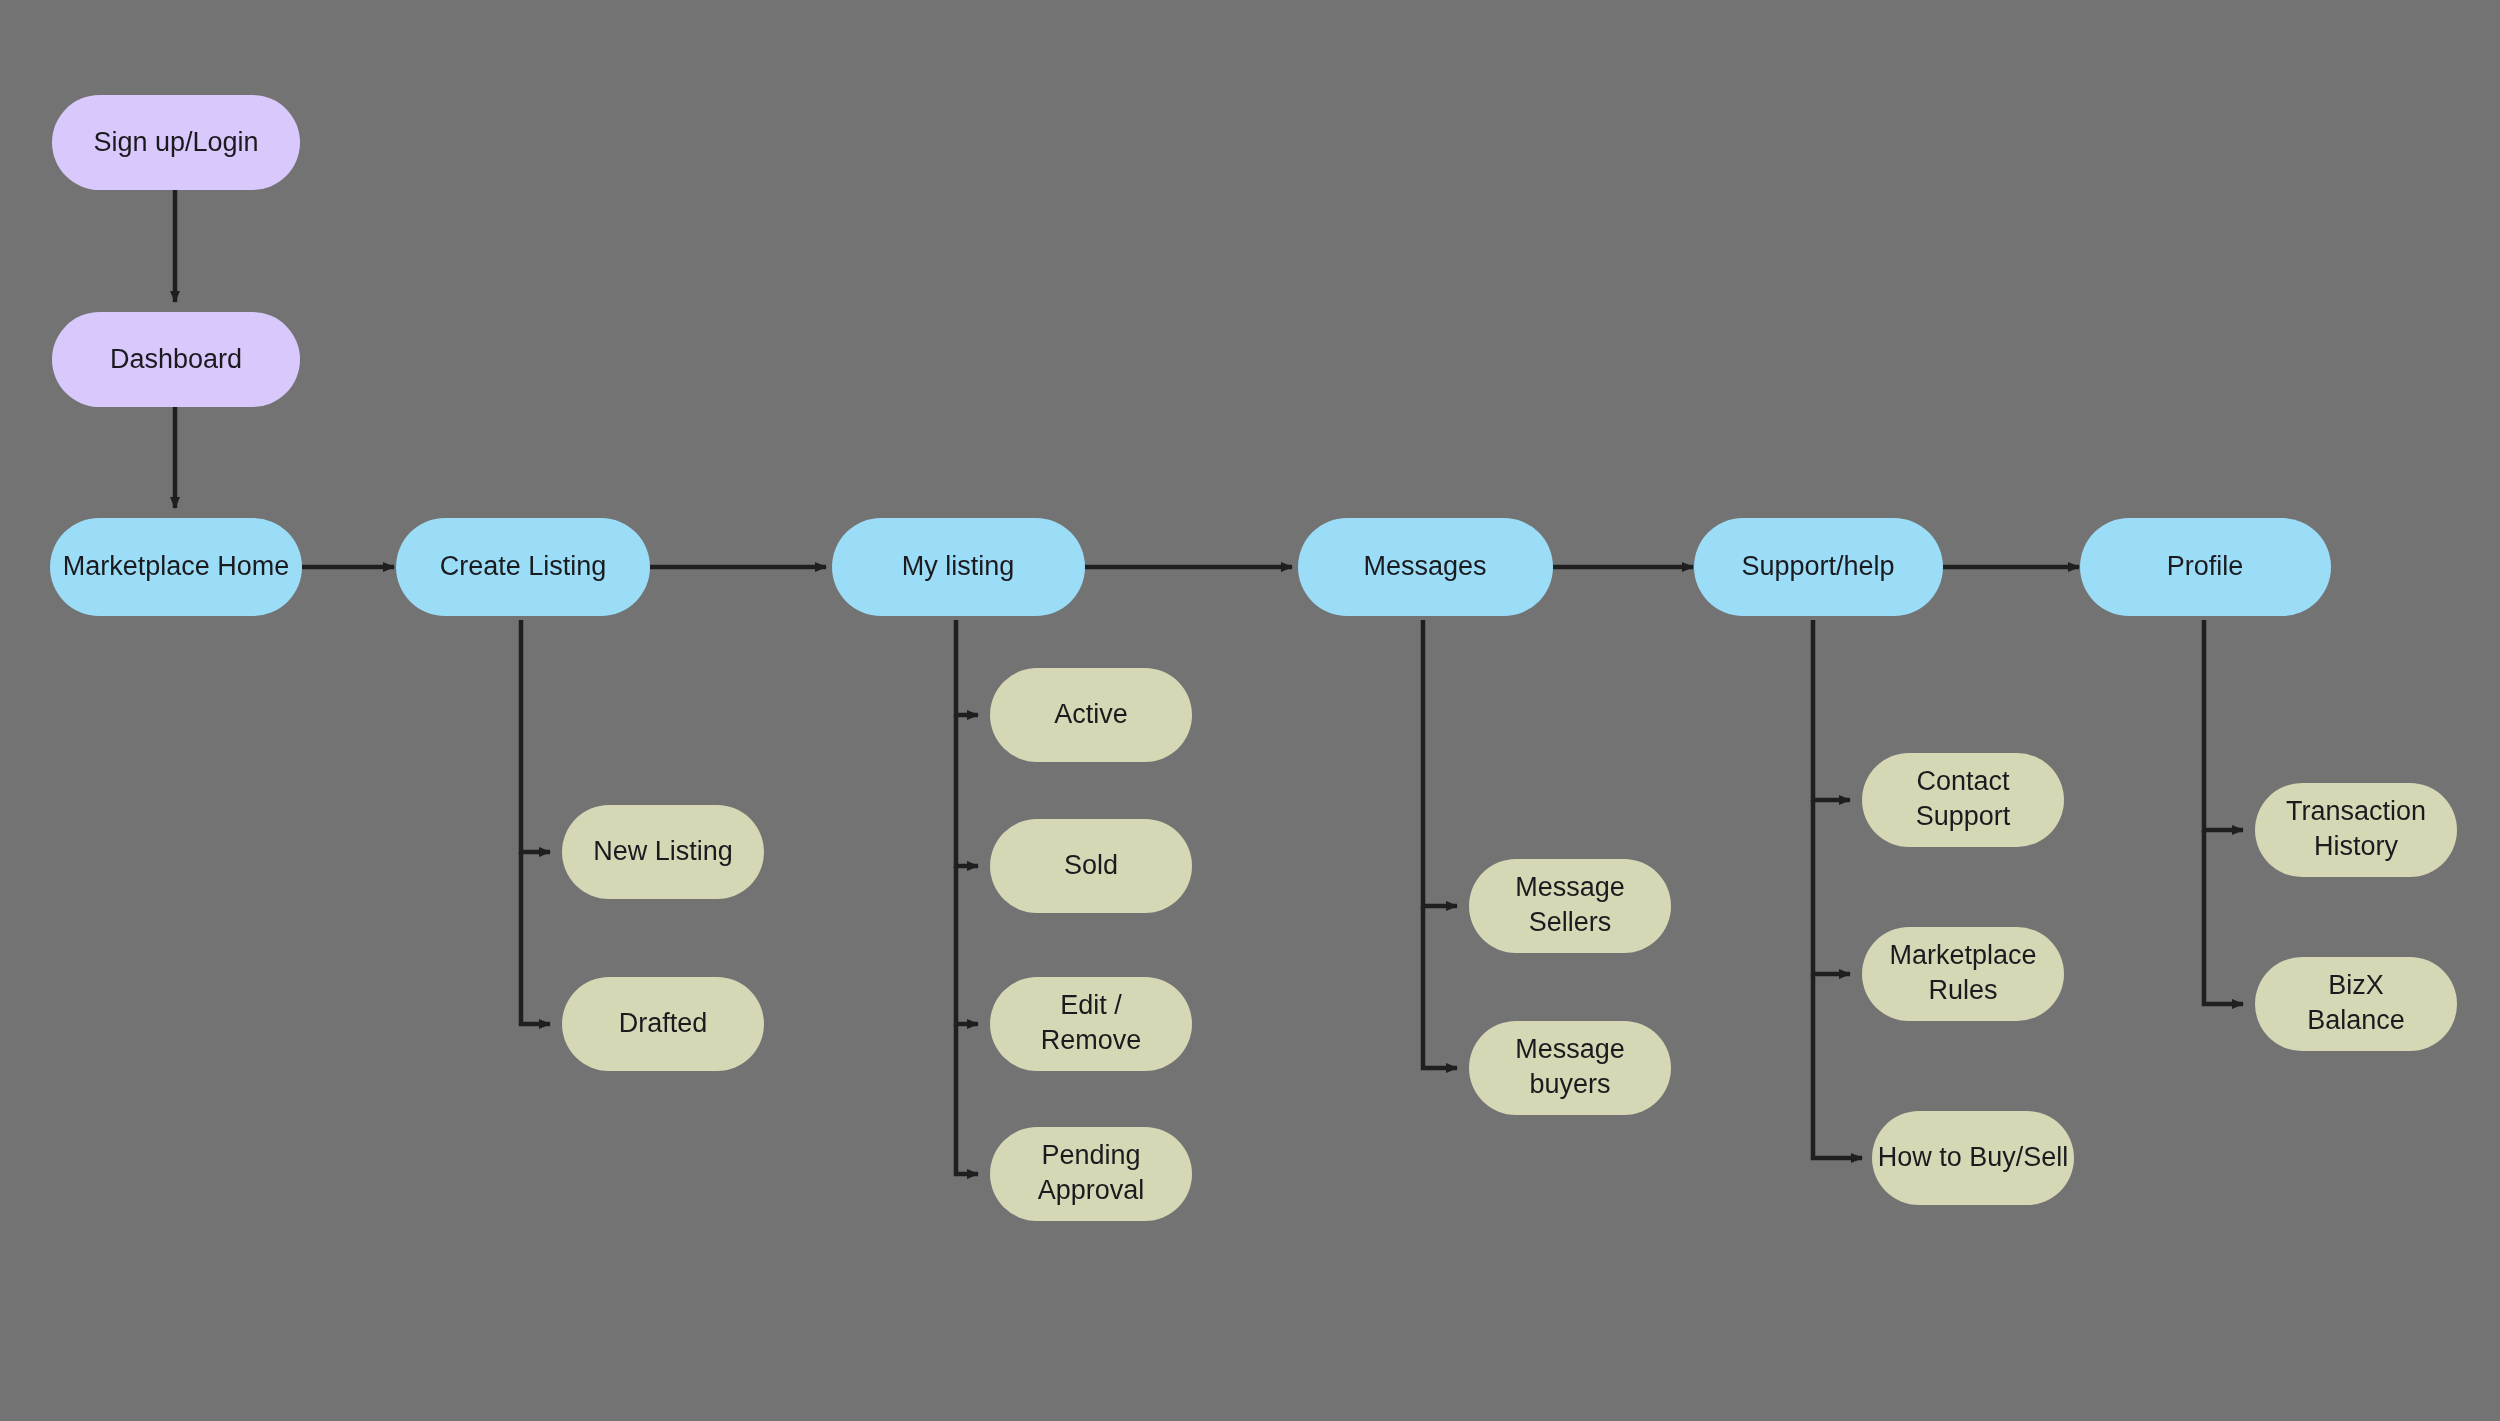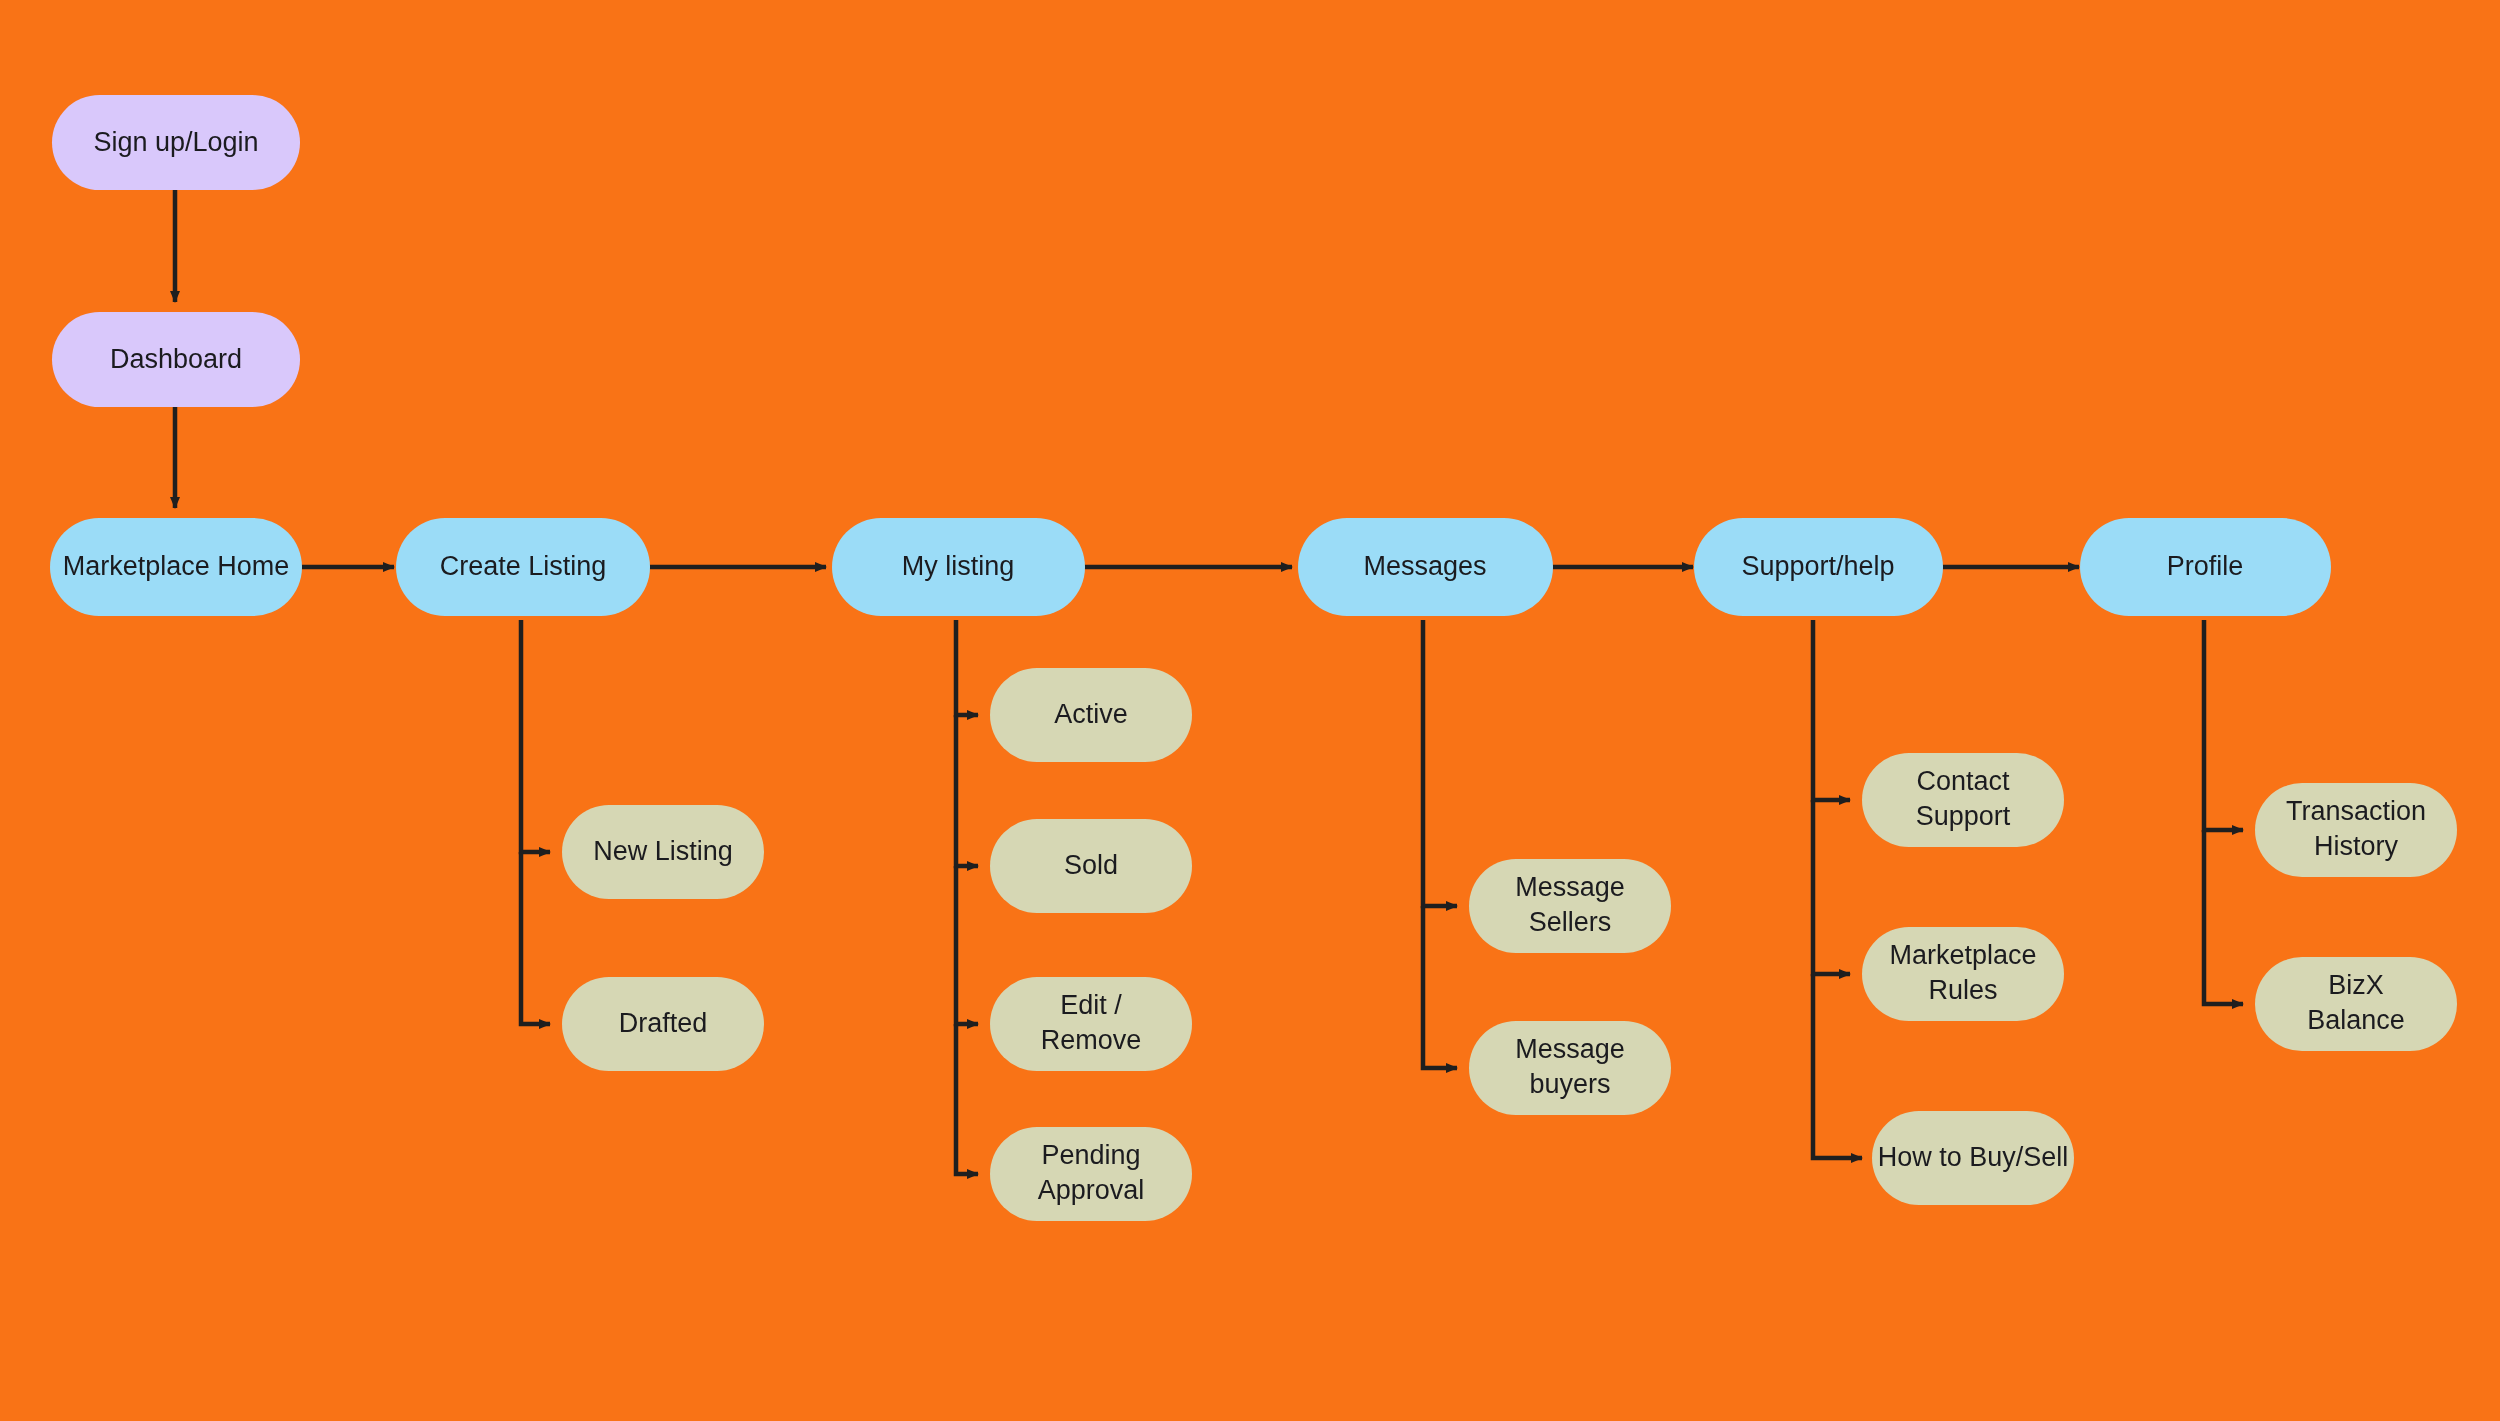--- a/index.html
+++ b/index.html
@@ -48,21 +48,21 @@
     stroke-linejoin: miter;
   }
   .arrow-head {
     fill: #1f1f1f;
     stroke: none;
   }
 </style>
 </head>
 <body style="background: rgb(250, 250, 248);">
 
-<div id="flow-root" style="background: #f97316;">
+<div id="flow-root" style="background: #737373;">
   <svg id="flow-svg" viewBox="0 0 2500 1421" xmlns="http://www.w3.org/2000/svg">
 
     <defs>
       <marker id="arrow" viewBox="0 0 12 10" refX="11" refY="5" markerWidth="12" markerHeight="10" orient="auto-start-reverse" markerUnits="userSpaceOnUse">
         <path d="M 0 0 L 12 5 L 0 10 z" class="arrow-head" fill="#1f1f1f"></path>
       </marker>
     </defs>
 
     <g>
 

